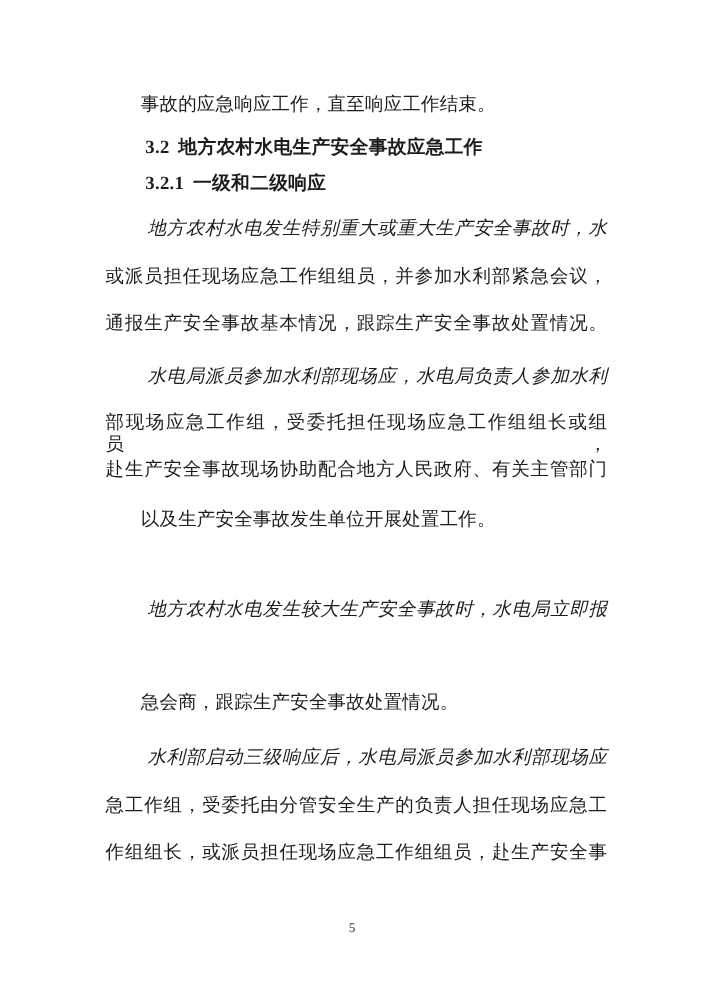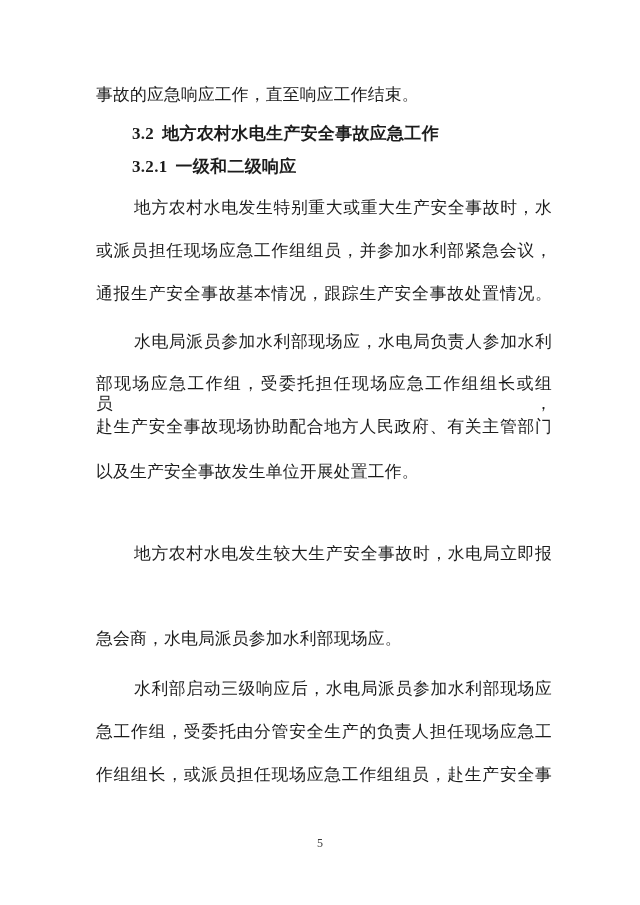--- a/index.html
+++ b/index.html
@@ -17,22 +17,23 @@
     font-size:16.8px;
     line-height:20px;
     letter-spacing:0.2px;
     text-align:justify;
     text-align-last:justify;
     white-space:normal;
   }
   .short{
     text-align:center;
     text-align-last:left;
+    margin-left:32px;
   }
-  .ind{ text-indent:38px; }
+  .ind{ text-indent:38px;font-style:italic; }
   .hd{
     left:132px;width:430px;
     font-weight:bold;
     font-size:17px;
     text-align:left;
     text-align-last:left;
     letter-spacing:0.3px;
   }
   .hnum{
     font-family:"Liberation Serif",serif;
@@ -69,21 +70,21 @@
   <div class="ln" style="top:241px">或派员担任现场应急工作组组员，并参加水利部紧急会议，</div>
   <div class="ln" style="top:284px">通报生产安全事故基本情况，跟踪生产安全事故处置情况。</div>
 
   <div class="ln ind" style="top:332px">水电局派员参加水利部现场应，水电局负责人参加水利</div>
   <div class="ln" style="top:374px">部现场应急工作组，受委托担任现场应急工作组组长或组员，</div>
   <div class="ln" style="top:417px">赴生产安全事故现场协助配合地方人民政府、有关主管部门</div>
   <div class="ln short" style="top:462px">以及生产安全事故发生单位开展处置工作。</div>
 
 
   <div class="ln ind" style="top:544px">地方农村水电发生较大生产安全事故时，水电局立即报</div>
-  <div class="ln short" style="top:629px">急会商，水电局派员参加水利部现场应。</div>
+  <div class="ln short" style="top:629px">急会商，跟踪生产安全事故处置情况。</div>
 
   <div class="ln ind" style="top:679px">水利部启动三级响应后，水电局派员参加水利部现场应</div>
   <div class="ln" style="top:722px">急工作组，受委托由分管安全生产的负责人担任现场应急工</div>
   <div class="ln" style="top:765px">作组组长，或派员担任现场应急工作组组员，赴生产安全事</div>
 
   <div class="pageno">5</div>
 
 </div>
 
 </body></html>

